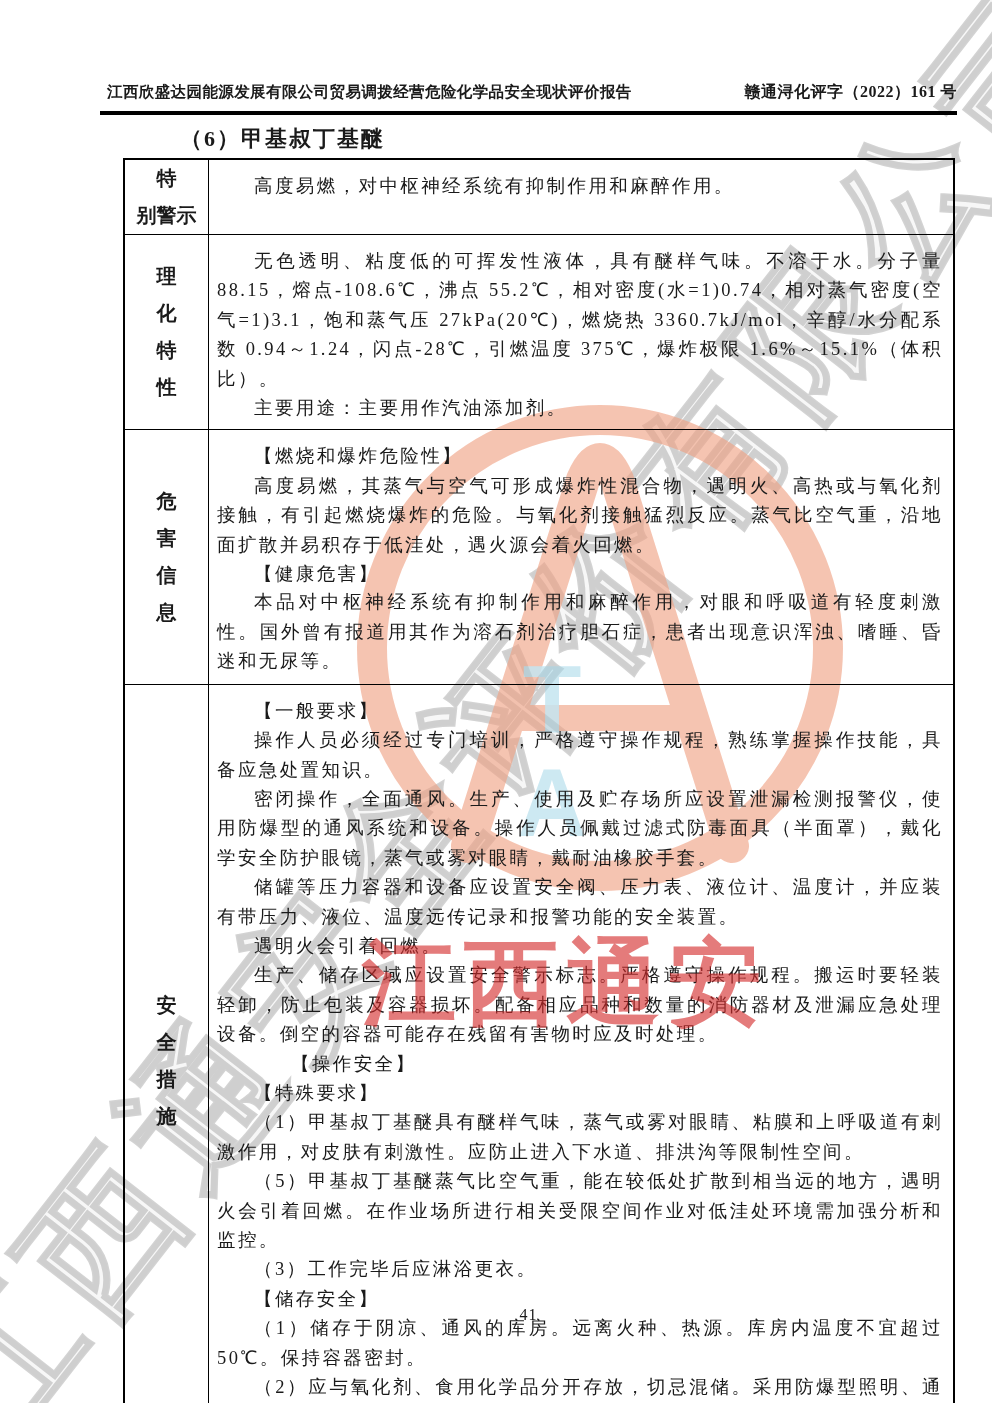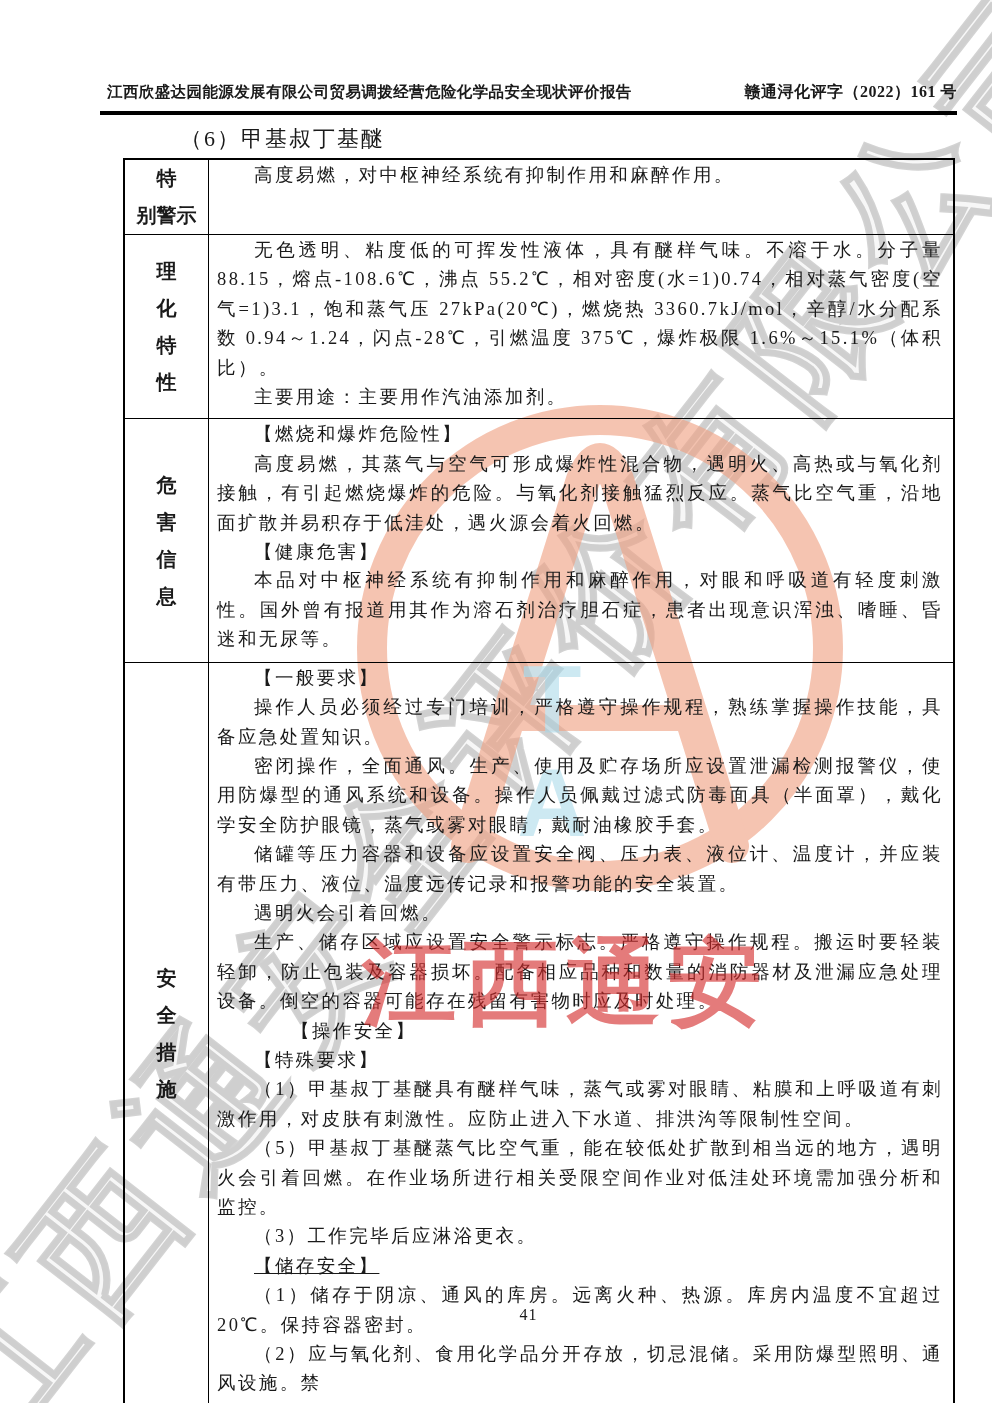--- a/index.html
+++ b/index.html
@@ -28,35 +28,35 @@
   .content{position:absolute; inset:0; z-index:1;border-radius:16px;}
   .header-row{
     position:absolute; left:107px; top:82px; width:850px;
     display:flex; justify-content:space-between; align-items:baseline;
   }
   .header-left{font-size:15.5px; font-weight:600; letter-spacing:0.4px;}
   .header-right{font-size:16px; font-weight:700; letter-spacing:0.5px;}
   .header-rule{position:absolute; left:100px; top:111px; width:857px; height:4px; background:#000;}
   .doc-title{
     position:absolute; left:180px; top:124px;
-    font-size:22px; font-weight:400; letter-spacing:2px;
+    font-size:22px; font-weight:700; letter-spacing:2px;
   }
   .info-table{
     position:absolute; left:123px; top:158px; width:832px;
     border:2px solid #000; box-sizing:border-box; background:transparent;
   }
   .t-row{display:flex; box-sizing:border-box;}
   .t-row + .t-row{border-top:1.6px solid #000;}
   .label-cell{
     width:84px; flex:0 0 84px; border-right:1.6px solid #000; box-sizing:border-box;
     display:flex; flex-direction:column; justify-content:center; align-items:center;
     font-size:20px; font-weight:700; line-height:37px; text-align:center;
   }
   .content-cell{
-    flex:1 1 auto; box-sizing:border-box; padding:1px 10px 6px 8px;
+    flex:1 1 auto; box-sizing:border-box; padding:12px 10px 6px 8px;
     font-size:18.5px; line-height:29.4px; letter-spacing:2.4px; text-align:justify;
   }
   .content-cell p{margin:0; padding:0;}
   .row-0{min-height:67px;}
   .row-1{min-height:146px;}
   .row-2{min-height:214px;}
   .row-3{min-height:688px;}
   .page-num{
     position:absolute; left:100px; top:1306px; width:857px;
     text-align:center; font-size:16px; letter-spacing:1px;
@@ -135,22 +135,22 @@
             <p style="text-indent: 2em;">操作人员必须经过专门培训，严格遵守操作规程，熟练掌握操作技能，具备应急处置知识。</p>
             <p style="text-indent: 2em;">密闭操作，全面通风。生产、使用及贮存场所应设置泄漏检测报警仪，使用防爆型的通风系统和设备。操作人员佩戴过滤式防毒面具（半面罩），戴化学安全防护眼镜，蒸气或雾对眼睛，戴耐油橡胶手套。</p>
             <p style="text-indent: 2em;">储罐等压力容器和设备应设置安全阀、压力表、液位计、温度计，并应装有带压力、液位、温度远传记录和报警功能的安全装置。</p>
             <p style="text-indent: 2em;">遇明火会引着回燃。</p>
             <p style="text-indent: 2em;">生产、储存区域应设置安全警示标志。严格遵守操作规程。搬运时要轻装轻卸，防止包装及容器损坏。配备相应品种和数量的消防器材及泄漏应急处理设备。倒空的容器可能存在残留有害物时应及时处理。</p>
             <p style="text-indent: 4em;">【操作安全】</p>
             <p style="text-indent: 2em;">【特殊要求】</p>
             <p style="text-indent: 2em;">（1）甲基叔丁基醚具有醚样气味，蒸气或雾对眼睛、粘膜和上呼吸道有刺激作用，对皮肤有刺激性。应防止进入下水道、排洪沟等限制性空间。</p>
             <p style="text-indent: 2em;">（5）甲基叔丁基醚蒸气比空气重，能在较低处扩散到相当远的地方，遇明火会引着回燃。在作业场所进行相关受限空间作业对低洼处环境需加强分析和监控。</p>
             <p style="text-indent: 2em;">（3）工作完毕后应淋浴更衣。</p>
-            <p style="text-indent: 2em; text-decoration: underline;">【储存安全】</p>
-            <p style="text-indent: 2em;">（1）储存于阴凉、通风的库房。远离火种、热源。库房内温度不宜超过 20℃。保持容器密封。</p>
+            <p style="text-indent: 2em;">【储存安全】</p>
+            <p style="text-indent: 2em;">（1）储存于阴凉、通风的库房。远离火种、热源。库房内温度不宜超过 50℃。保持容器密封。</p>
             <p style="text-indent: 2em;">（2）应与氧化剂、食用化学品分开存放，切忌混储。采用防爆型照明、通风设施。禁</p>
           </div>
         </div>
       </div>
 
     <div class="page-num">41</div>
   </div>
 </div>
 
 </body></html>

